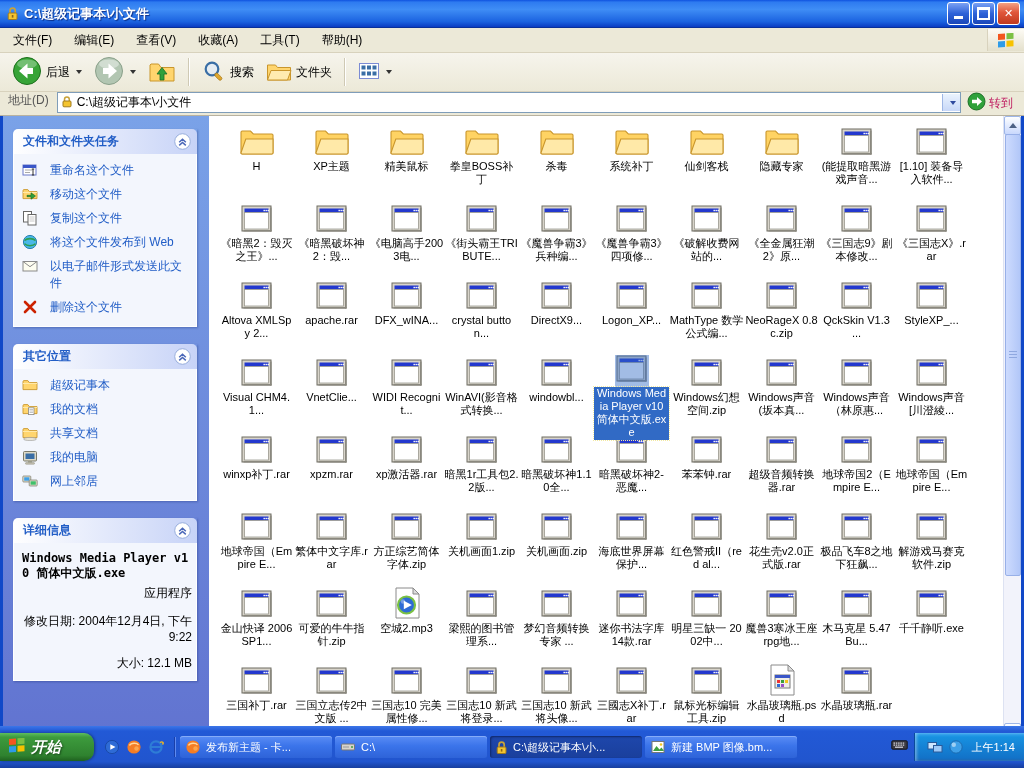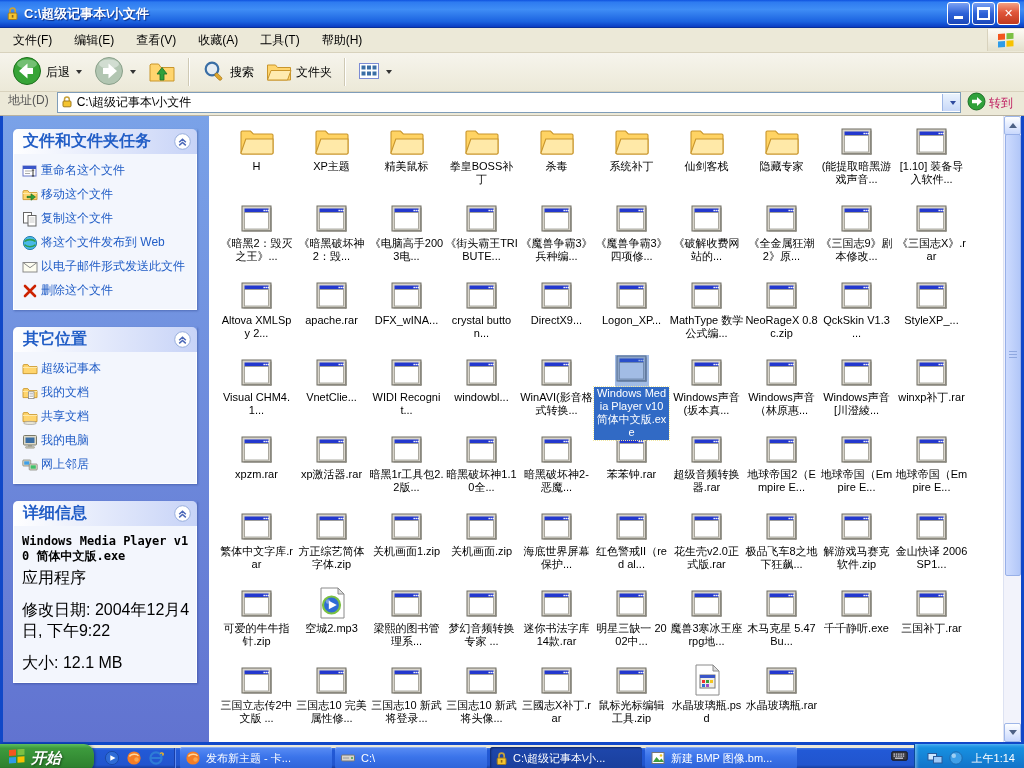--- a/index.html
+++ b/index.html
@@ -48,27 +48,27 @@
   #go-btn{display:flex;align-items:center;gap:3px;padding:0 8px 0 6px;color:#be185d;}
 
   
   #main{display:flex;height:626px;border-left:3px solid #1048C8;border-right:3px solid #1048C8;
     border-bottom:3px solid #1048C8;box-sizing:content-box;width:1018px;}
   #sidebar{width:206px;background:linear-gradient(180deg,#7AA2E8,#6173D0);
     padding:13px 0 0 10px;box-sizing:border-box;overflow:hidden;}
   .panel{width:184px;margin-bottom:17px;border-radius:0;box-shadow:1px 1px 2px rgba(20,40,110,.35);}
   .panel-header{height:25px;display:flex;align-items:center;justify-content:space-between;
     background:linear-gradient(90deg,#FFFFFF,#C7D3F7);border-radius:5px 5px 0 0;padding:0 6px 0 10px;}
-  .panel-title{color:#215DC6;font-weight:bold;font-size:16px;}
+  .panel-title{color:#215DC6;font-weight:bold;font-size:12px;}
   .panel-body{background:#F3F6FD;border:1px solid #fff;border-top:none;padding:8px 4px 8px 8px;}
-  .task-item{display:flex;align-items:flex-end;gap:3px;margin:0 0 7px 0;font-size:12px;color:#215DC6;}
+  .task-item{display:flex;align-items:flex-start;gap:12px;margin:0 0 7px 0;font-size:12px;color:#215DC6;}
   .task-item:last-child{margin-bottom:2px;}
   .task-item .ti{flex:0 0 16px;display:flex;}
   .detail-name{font-family:"DejaVu Sans Mono","Liberation Mono",monospace;font-weight:bold;font-size:12px;color:#000;margin-bottom:3px;word-break:break-all;}
-  .detail-line{font-size:16px;color:#000;margin-top:3px;}
+  .detail-line{font-size:12px;color:#000;margin-top:3px;text-align:right;}
   .detail-line.gap{margin-top:11px;}
 
   
   #files-wrap{flex:1;background:#fff;position:relative;overflow:hidden;}
   #files-grid{position:absolute;top:6px;left:10px;display:grid;
     grid-template-columns:repeat(10,75px);grid-auto-rows:77px;}
   .file-item{width:75px;display:flex;flex-direction:column;align-items:center;position:relative;}
   .file-icon{height:36px;display:flex;align-items:flex-end;justify-content:center;position:relative;}
   .file-label{font-size:11px;line-height:13px;text-align:center;color:#000;max-width:74px;
     word-break:break-all;margin-top:2px;z-index:1;}
@@ -85,21 +85,21 @@
     border:1px solid #9EB6E8;border-radius:2px;display:flex;align-items:center;justify-content:center;}
   .scroll-btn.down{position:absolute;bottom:0;left:0;right:0;}
   .tri-up{width:0;height:0;border-left:4px solid transparent;border-right:4px solid transparent;border-bottom:5px solid #4D6185;}
   .tri-down{width:0;height:0;border-left:4px solid transparent;border-right:4px solid transparent;border-top:5px solid #4D6185;}
   #scroll-thumb{position:absolute;top:18px;left:1px;width:14px;height:440px;border-radius:2px;
     background:linear-gradient(90deg,#CDDBFE,#B2C7F8);border:1px solid #98B0E8;}
   #scroll-thumb::after{content:"";position:absolute;left:3px;right:3px;top:50%;height:8px;margin-top:-4px;
     background:repeating-linear-gradient(180deg,#8FA8E0 0 1px,transparent 1px 3px);}
 
   
-  #taskbar{position:absolute;bottom:0;left:0;width:1024px;height:20px;display:flex;align-items:center;
+  #taskbar{position:absolute;bottom:0;left:0;width:1024px;height:42px;display:flex;align-items:center;
     background:linear-gradient(180deg,#3C76E8 0%,#2259D6 12%,#2155CE 85%,#173E9E 100%);}
   #start-btn{height:28px;width:94px;display:flex;align-items:center;gap:5px;padding-left:8px;box-sizing:border-box;
     background:linear-gradient(180deg,#5EBE5E 0%,#3D9B3D 15%,#2F822F 80%,#1F611F 100%);
     border-radius:0 10px 10px 0;box-shadow:1px 0 3px rgba(0,0,0,.4);}
   #start-label{color:#fff;font-size:15px;font-weight:bold;font-style:italic;text-shadow:1px 1px 2px #1A4A1A;}
   #quicklaunch{display:flex;align-items:center;gap:6px;padding:0 8px 0 10px;}
   .ql-sep{width:1px;height:20px;background:#1A3FA8;border-right:1px solid #5E8AF0;margin-left:2px;}
   #tasks{display:flex;align-items:center;gap:3px;margin-left:4px;flex:1;min-width:0;}
   .taskbtn{width:152px;height:22px;display:flex;align-items:center;gap:5px;padding:0 5px;box-sizing:border-box;
     border-radius:3px;background:linear-gradient(180deg,#5A8DF5,#3B74EA 45%,#2E63D8);
@@ -838,52 +838,67 @@
                 <rect x="2" y="3" width="29" height="25" fill="#D8D4CA" stroke="#6E6C62"></rect>
                 <rect x="30" y="4.5" width="1.6" height="24" fill="#8A887E"></rect>
                 <rect x="3.5" y="27" width="28" height="1.5" fill="#8A887E"></rect>
                 <rect x="4.5" y="5.5" width="24" height="4" fill="#2338CE"></rect>
                 <rect x="23.5" y="6.8" width="1.4" height="1.4" fill="#fff"></rect>
                 <rect x="25.5" y="6.8" width="1.4" height="1.4" fill="#fff"></rect>
                 <rect x="27.5" y="6.8" width="1.4" height="1.4" fill="#fff"></rect>
                 <rect x="4.5" y="9.5" width="24" height="16.5" fill="#fff" stroke="#9A988E" stroke-width="0.8"></rect>
               </svg>
             </span>
+            <span class="file-label">WinAVI(影音格式转换...</span>
+          </div>
+          <div class="file-item">
+            <span class="file-icon">
+              <svg xmlns="http://www.w3.org/2000/svg" width="34" height="32" viewBox="0 0 34 32">
+                <rect x="2" y="3" width="29" height="25" fill="#D8D4CA" stroke="#6E6C62"></rect>
+                <rect x="30" y="4.5" width="1.6" height="24" fill="#8A887E"></rect>
+                <rect x="3.5" y="27" width="28" height="1.5" fill="#8A887E"></rect>
+                <rect x="4.5" y="5.5" width="24" height="4" fill="#2338CE"></rect>
+                <rect x="23.5" y="6.8" width="1.4" height="1.4" fill="#fff"></rect>
+                <rect x="25.5" y="6.8" width="1.4" height="1.4" fill="#fff"></rect>
+                <rect x="27.5" y="6.8" width="1.4" height="1.4" fill="#fff"></rect>
+                <rect x="4.5" y="9.5" width="24" height="16.5" fill="#fff" stroke="#9A988E" stroke-width="0.8"></rect>
+              </svg>
+            </span>
             <span class="file-label">windowbl...</span>
           </div>
-          <div class="file-item">
-            <span class="file-icon">
-              <svg xmlns="http://www.w3.org/2000/svg" width="34" height="32" viewBox="0 0 34 32">
-                <rect x="2" y="3" width="29" height="25" fill="#D8D4CA" stroke="#6E6C62"></rect>
-                <rect x="30" y="4.5" width="1.6" height="24" fill="#8A887E"></rect>
-                <rect x="3.5" y="27" width="28" height="1.5" fill="#8A887E"></rect>
-                <rect x="4.5" y="5.5" width="24" height="4" fill="#2338CE"></rect>
-                <rect x="23.5" y="6.8" width="1.4" height="1.4" fill="#fff"></rect>
-                <rect x="25.5" y="6.8" width="1.4" height="1.4" fill="#fff"></rect>
-                <rect x="27.5" y="6.8" width="1.4" height="1.4" fill="#fff"></rect>
-                <rect x="4.5" y="9.5" width="24" height="16.5" fill="#fff" stroke="#9A988E" stroke-width="0.8"></rect>
-              </svg>
-            </span>
-            <span class="file-label">WinAVI(影音格式转换...</span>
-          </div>
           <div class="file-item selected">
             <span class="file-icon">
               <svg xmlns="http://www.w3.org/2000/svg" width="34" height="32" viewBox="0 0 34 32">
                 <rect x="2" y="3" width="29" height="25" fill="#D8D4CA" stroke="#6E6C62"></rect>
                 <rect x="30" y="4.5" width="1.6" height="24" fill="#8A887E"></rect>
                 <rect x="3.5" y="27" width="28" height="1.5" fill="#8A887E"></rect>
                 <rect x="4.5" y="5.5" width="24" height="4" fill="#2338CE"></rect>
                 <rect x="23.5" y="6.8" width="1.4" height="1.4" fill="#fff"></rect>
                 <rect x="25.5" y="6.8" width="1.4" height="1.4" fill="#fff"></rect>
                 <rect x="27.5" y="6.8" width="1.4" height="1.4" fill="#fff"></rect>
                 <rect x="4.5" y="9.5" width="24" height="16.5" fill="#fff" stroke="#9A988E" stroke-width="0.8"></rect>
               </svg>
               <span class="sel-tint"></span>
             </span>
             <span class="file-label">Windows Media Player v10 简体中文版.exe</span>
+          </div>
+          <div class="file-item">
+            <span class="file-icon">
+              <svg xmlns="http://www.w3.org/2000/svg" width="34" height="32" viewBox="0 0 34 32">
+                <rect x="2" y="3" width="29" height="25" fill="#D8D4CA" stroke="#6E6C62"></rect>
+                <rect x="30" y="4.5" width="1.6" height="24" fill="#8A887E"></rect>
+                <rect x="3.5" y="27" width="28" height="1.5" fill="#8A887E"></rect>
+                <rect x="4.5" y="5.5" width="24" height="4" fill="#2338CE"></rect>
+                <rect x="23.5" y="6.8" width="1.4" height="1.4" fill="#fff"></rect>
+                <rect x="25.5" y="6.8" width="1.4" height="1.4" fill="#fff"></rect>
+                <rect x="27.5" y="6.8" width="1.4" height="1.4" fill="#fff"></rect>
+                <rect x="4.5" y="9.5" width="24" height="16.5" fill="#fff" stroke="#9A988E" stroke-width="0.8"></rect>
+              </svg>
+            </span>
+            <span class="file-label">Windows幻想空间.zip</span>
           </div>
           <div class="file-item">
             <span class="file-icon">
               <svg xmlns="http://www.w3.org/2000/svg" width="34" height="32" viewBox="0 0 34 32">
                 <rect x="2" y="3" width="29" height="25" fill="#D8D4CA" stroke="#6E6C62"></rect>
                 <rect x="30" y="4.5" width="1.6" height="24" fill="#8A887E"></rect>
                 <rect x="3.5" y="27" width="28" height="1.5" fill="#8A887E"></rect>
                 <rect x="4.5" y="5.5" width="24" height="4" fill="#2338CE"></rect>
                 <rect x="23.5" y="6.8" width="1.4" height="1.4" fill="#fff"></rect>
                 <rect x="25.5" y="6.8" width="1.4" height="1.4" fill="#fff"></rect>

